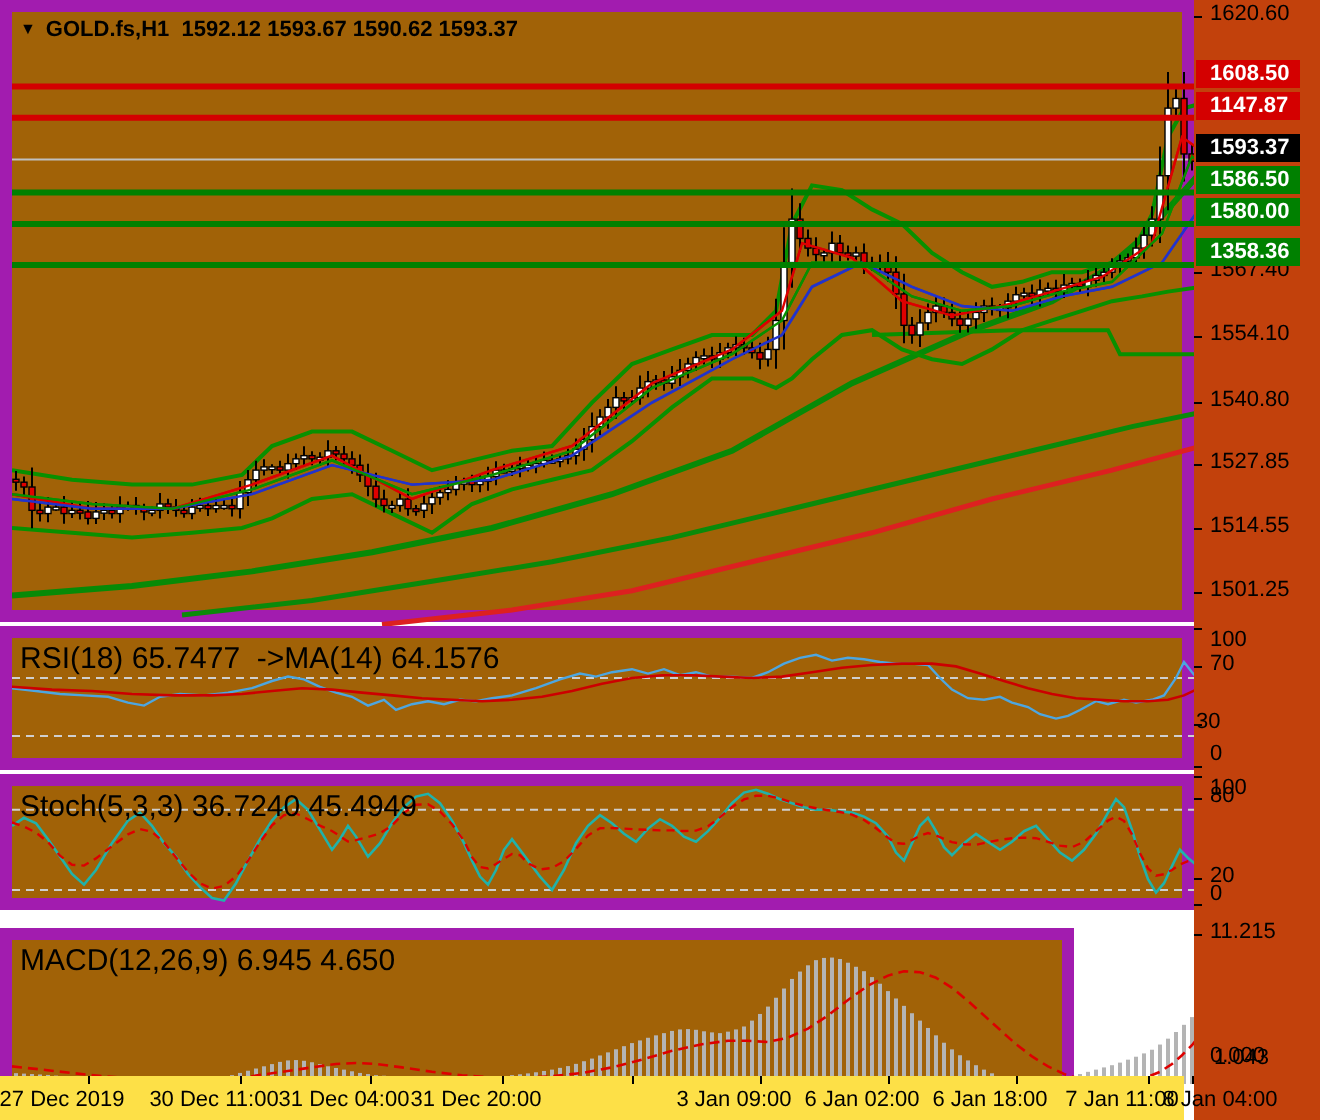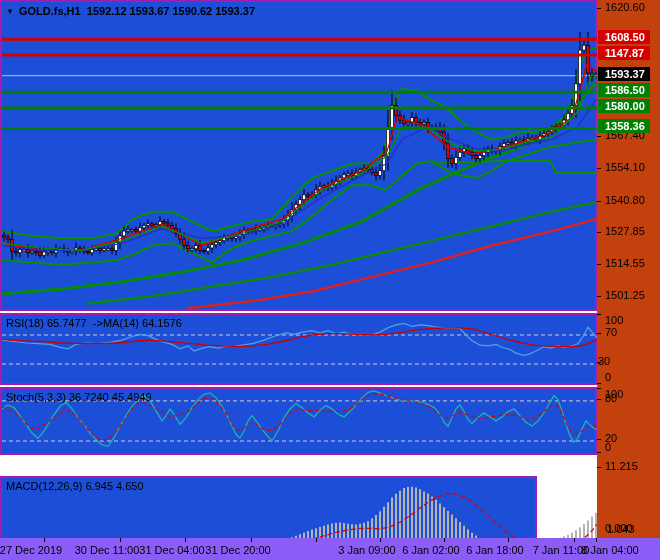--- a/index.html
+++ b/index.html
@@ -1,29 +1,29 @@
 <!DOCTYPE html>
 <html><head>
 <meta charset="utf-8">
 <style>
   html,body{margin:0;padding:0;background:#fff;}
   #terminal{position:relative;width:660px;height:560px;background:#fff;overflow:hidden;
     font-family:"Liberation Sans",sans-serif;}
-  .panel{position:absolute;left:0;border:2px solid #a21caf;background:#1d4ed8;box-sizing:border-box;}
+  .panel{position:absolute;left:0;border:6px solid #a21caf;background:#a16207;box-sizing:border-box;}
   .panel svg{position:absolute;left:0;top:0;}
   #main-panel{top:0;width:597px;height:311px;}
   #rsi-panel{top:313px;width:597px;height:72px;}
   #stoch-panel{top:387px;width:597px;height:68px;}
-  #macd-panel{top:476px;width:537px;height:81px;padding-left:10px;}
+  #macd-panel{top:464px;width:537px;height:81px;padding-left:10px;}
   #axis-col{position:absolute;left:597px;top:0;width:63px;height:560px;background:#c2410c;}
-  #time-panel{position:absolute;left:0;top:538px;width:660px;height:22px;background:#8b5cf6;}
+  #time-panel{position:absolute;left:0;top:538px;width:592px;height:22px;background:#fde047;}
   .chart-title{position:absolute;left:4px;top:3px;font-size:11px;font-weight:bold;color:#000;
     white-space:pre;z-index:5;}
   .chart-title .dd{font-size:8px;margin-right:5px;position:relative;top:-1px;cursor:pointer;}
-  .ind-label{position:absolute;left:4px;top:2px;font-size:11px;color:#000;white-space:pre;z-index:5;}
+  .ind-label{position:absolute;left:4px;top:2px;font-size:15px;color:#000;white-space:pre;z-index:5;}
   .ax-label{position:absolute;left:8px;font-size:11px;color:#000;white-space:nowrap;}
   .ax-tick{position:absolute;left:0;width:4px;height:1px;background:#000;}
   .price-badge{position:absolute;left:1px;width:52px;height:14px;line-height:14px;
     font-size:11px;font-weight:bold;color:#fff;padding-left:7px;box-sizing:border-box;z-index:6;}
   .time-label{position:absolute;top:6px;font-size:11px;color:#000;transform:translateX(-50%);
     white-space:nowrap;}
   .time-tick{position:absolute;top:0;width:1px;height:4px;background:#000;}
 </style>
 </head>
 <body>

